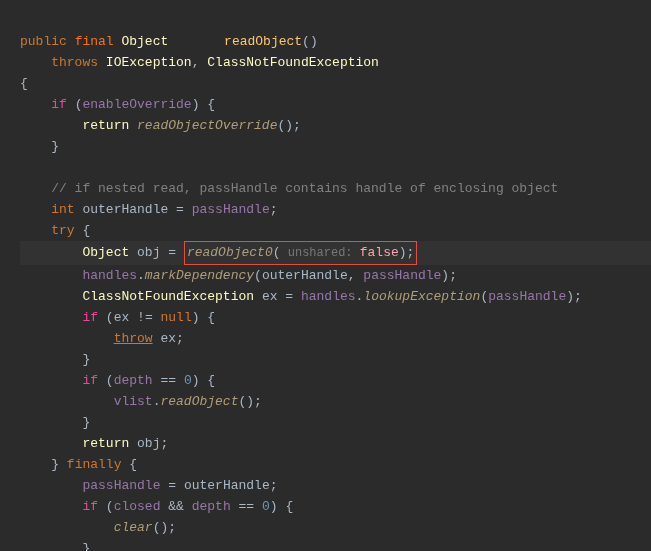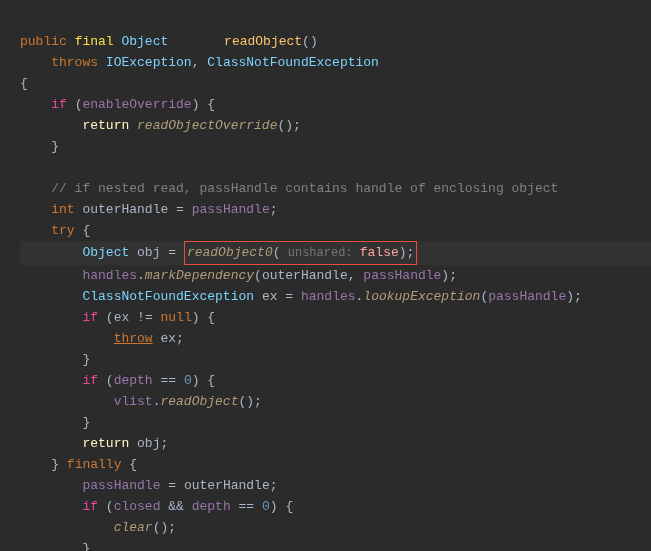--- a/index.html
+++ b/index.html
@@ -12,31 +12,31 @@
     color: #a9b7c6;
     width: 651px;
     height: 551px;
     overflow: hidden;
   }
   .code-area {
     padding: 10px 0 10px 20px;
     white-space: pre;
   }
   .kw-public { color: #cc7832; }
-  .kw-final { color: #fde047; margin-top: 36px; }
+  .kw-final { color: #f97316; margin-top: 36px; }
   .kw-return { color: #fef9c3; }
   .kw-throws { color: #cc7832; }
   .kw-if { color: #ec4899; }
   .kw-int { color: #cc7832; }
   .kw-try { color: #cc7832; }
   .kw-throw { color: #cc7832; text-decoration: underline; }
   .kw-finally { color: #cc7832; }
   .kw-null { color: #cc7832; }
   .kw-false { color: #fca5a5; }
-  .type { color: #7dd3fc; }
+  .type { color: #fef9c3; }
   .method-decl { color: #ffc66d; margin-left: 48px; }
   .method-call { color: #b09d79; font-style: italic; }
   .field { color: #9876aa; }
   .var { color: #a9b7c6; }
   .punct { color: #a9b7c6; }
   .brace { color: #a9b7c6; }
   .comment { color: #808080; }
   .number { color: #6897bb; }
   .param-hint { color: #787878; font-size: 12px; }
   .highlight-line {

